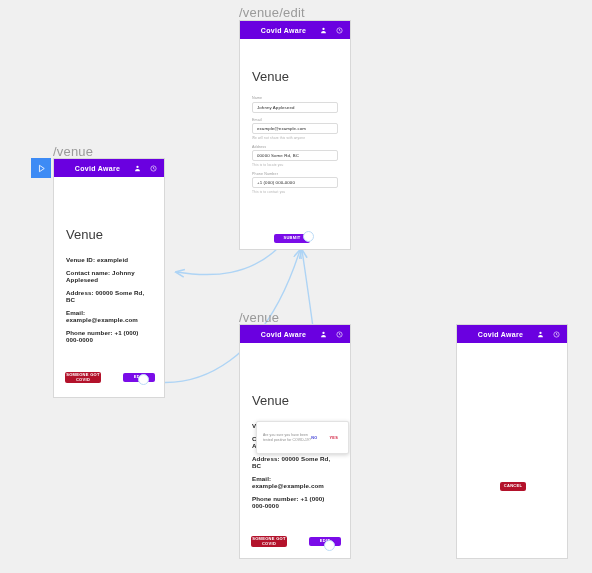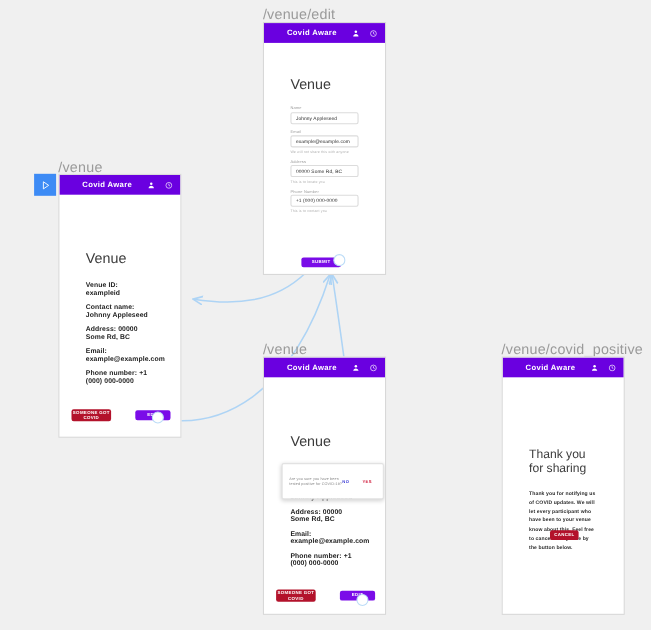--- a/index.html
+++ b/index.html
@@ -18,21 +18,21 @@
   .frame-label{position:absolute;font-size:13px;color:#9a9a9a;letter-spacing:.2px;white-space:nowrap;text-align:right;}
 
   
   .appbar{height:18px;background:#6a00e0;display:flex;align-items:center;padding:0 7px;box-sizing:border-box;}
   .appbar-title{color:#fff;font-size:7px;font-weight:bold;flex:1;text-align:center;letter-spacing:.3px;}
   .appbar-icons{display:flex;gap:9px;align-items:center;}
   .ic{width:7px;height:7px;display:block;}
   .ic svg{display:block;}
 
   
-  .screen-body{padding:0 24px;box-sizing:border-box;}
+  .screen-body{padding:0 12px;box-sizing:border-box;}
   .h1{font-size:13px;color:#3b3b3b;font-weight:400;}
 
   
   .detail{font-size:6.2px;color:#1d1d1d;font-weight:bold;margin-bottom:6px;letter-spacing:.1px;}
 
   
   .field{margin-bottom:5px;}
   .flabel{font-size:3.6px;color:#9b9b9b;margin-bottom:1.5px;letter-spacing:.15px;}
   .fbox{border:1px solid #dcdcdc;border-radius:2px;height:11px;display:flex;align-items:center;padding:0 4px;box-sizing:border-box;background:#fff;}
   .fval{font-size:4.4px;color:#2b2b2b;letter-spacing:.1px;}
@@ -213,41 +213,36 @@
       </div>
     </div>
 
     <div class="btn-row" style="position:absolute;left:0;top:211px;width:112px;">
       <div class="btn btn-danger" style="width:36px;height:11px;">SOMEONE GOT COVID</div>
       <div class="btn btn-primary" style="width:32px;height:9px;">EDIT</div>
     </div>
   </div>
   <div class="handle" style="left:324px;top:540px;"></div>
 
-  <div class="frame-label" style="left:456px;top:310px;">/venue/covid_positive</div>
   <div class="frame" style="left:456px;top:324px;width:112px;height:235px;">
     <div class="appbar">
       <div class="appbar-title">Covid Aware</div>
       <div class="appbar-icons">
         <span class="ic">
           <svg viewBox="0 0 16 16" width="7" height="7">
               <circle cx="8" cy="4.5" r="2.6" fill="#fff"></circle>
               <path d="M2.5 14c0-3 2.6-5 5.5-5s5.5 2 5.5 5z" fill="#fff"></path>
             </svg>
         </span>
         <span class="ic">
           <svg viewBox="0 0 16 16" width="7" height="7">
               <circle cx="8" cy="8" r="6" fill="none" stroke="#fff" stroke-width="1.4"></circle>
               <path d="M8 4.5V8l2.5 1.6" fill="none" stroke="#fff" stroke-width="1.4"></path>
             </svg>
         </span>
       </div>
-    </div>
-    <div class="screen-body" style="padding-top:64px;">
-      <div class="ty-h" style="margin-bottom:12px;">Thank you for sharing</div>
-      <div class="ty-p">Thank you for notifying us of COVID updates. We will let every participant who have been to your venue know about this. Feel free to cancel at any time by the button below.</div>
     </div>
     <div style="position:absolute;left:0;top:157px;width:112px;display:flex;justify-content:center;">
       <div class="btn btn-danger" style="width:26px;height:9px;">CANCEL</div>
     </div>
   </div>
 
 </div>
 
 </body></html>

